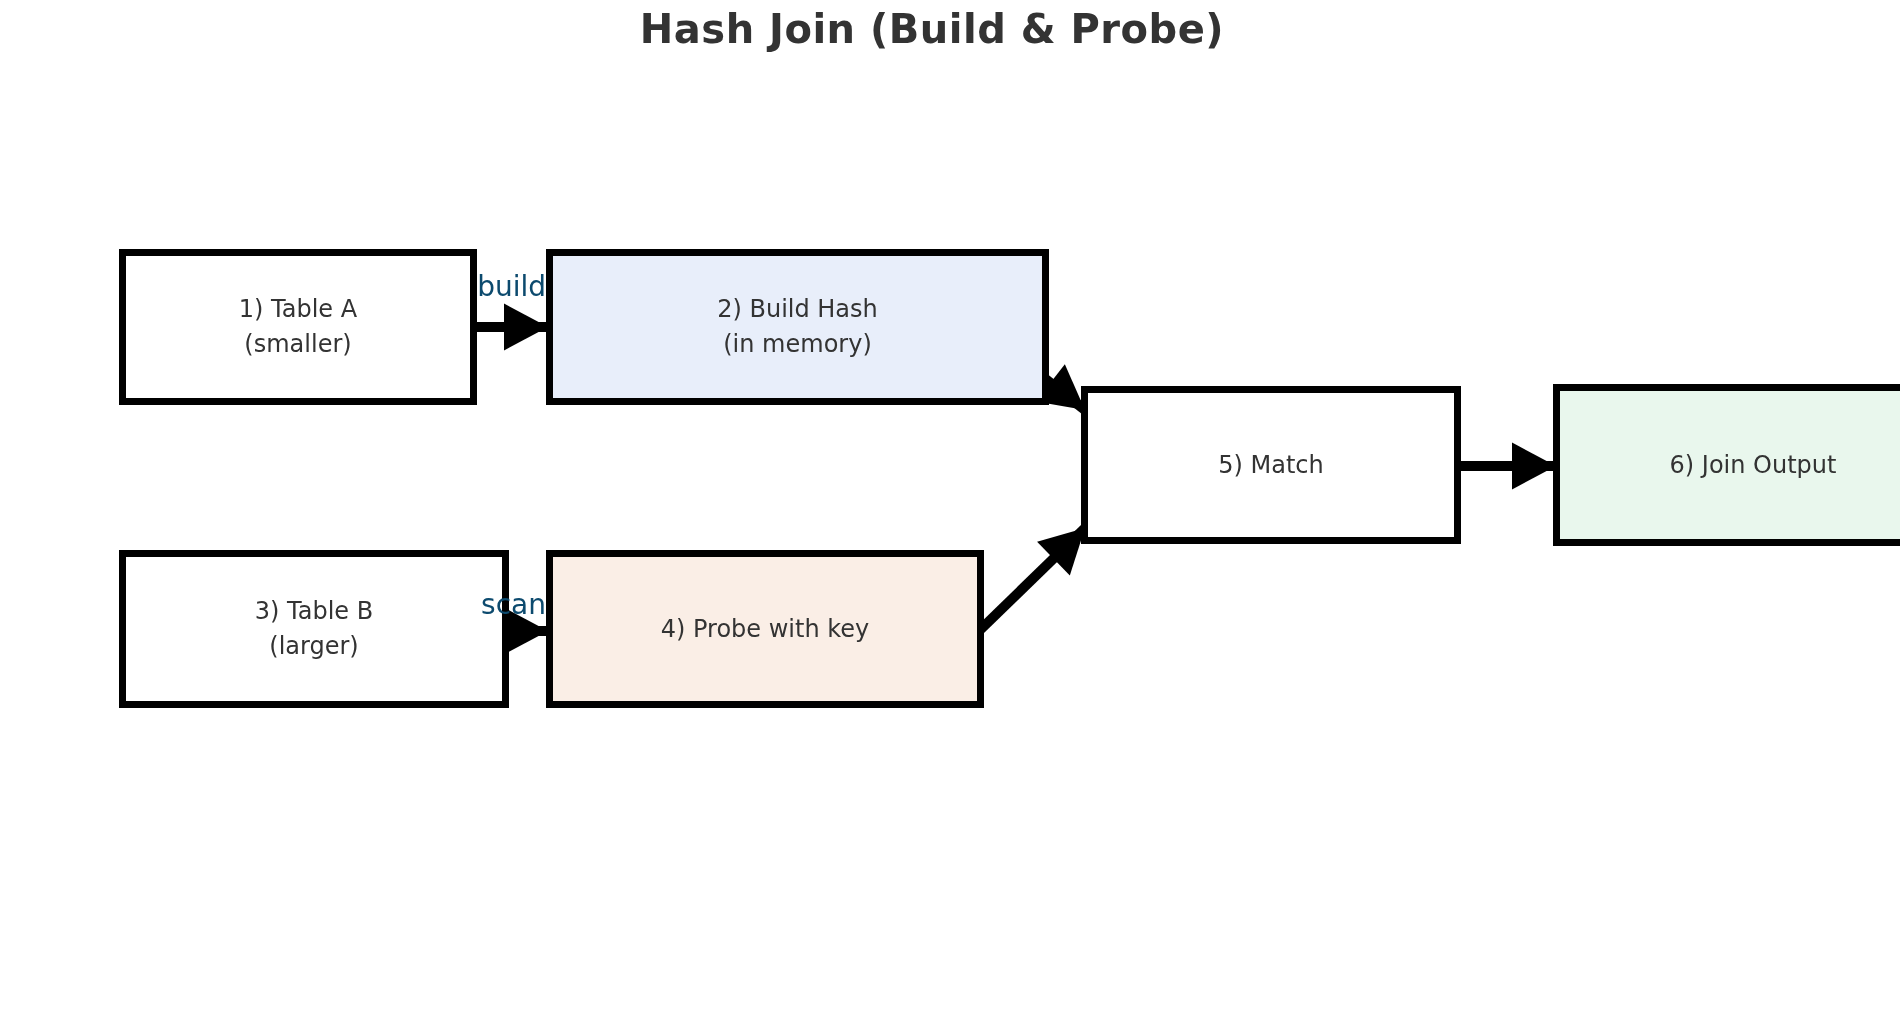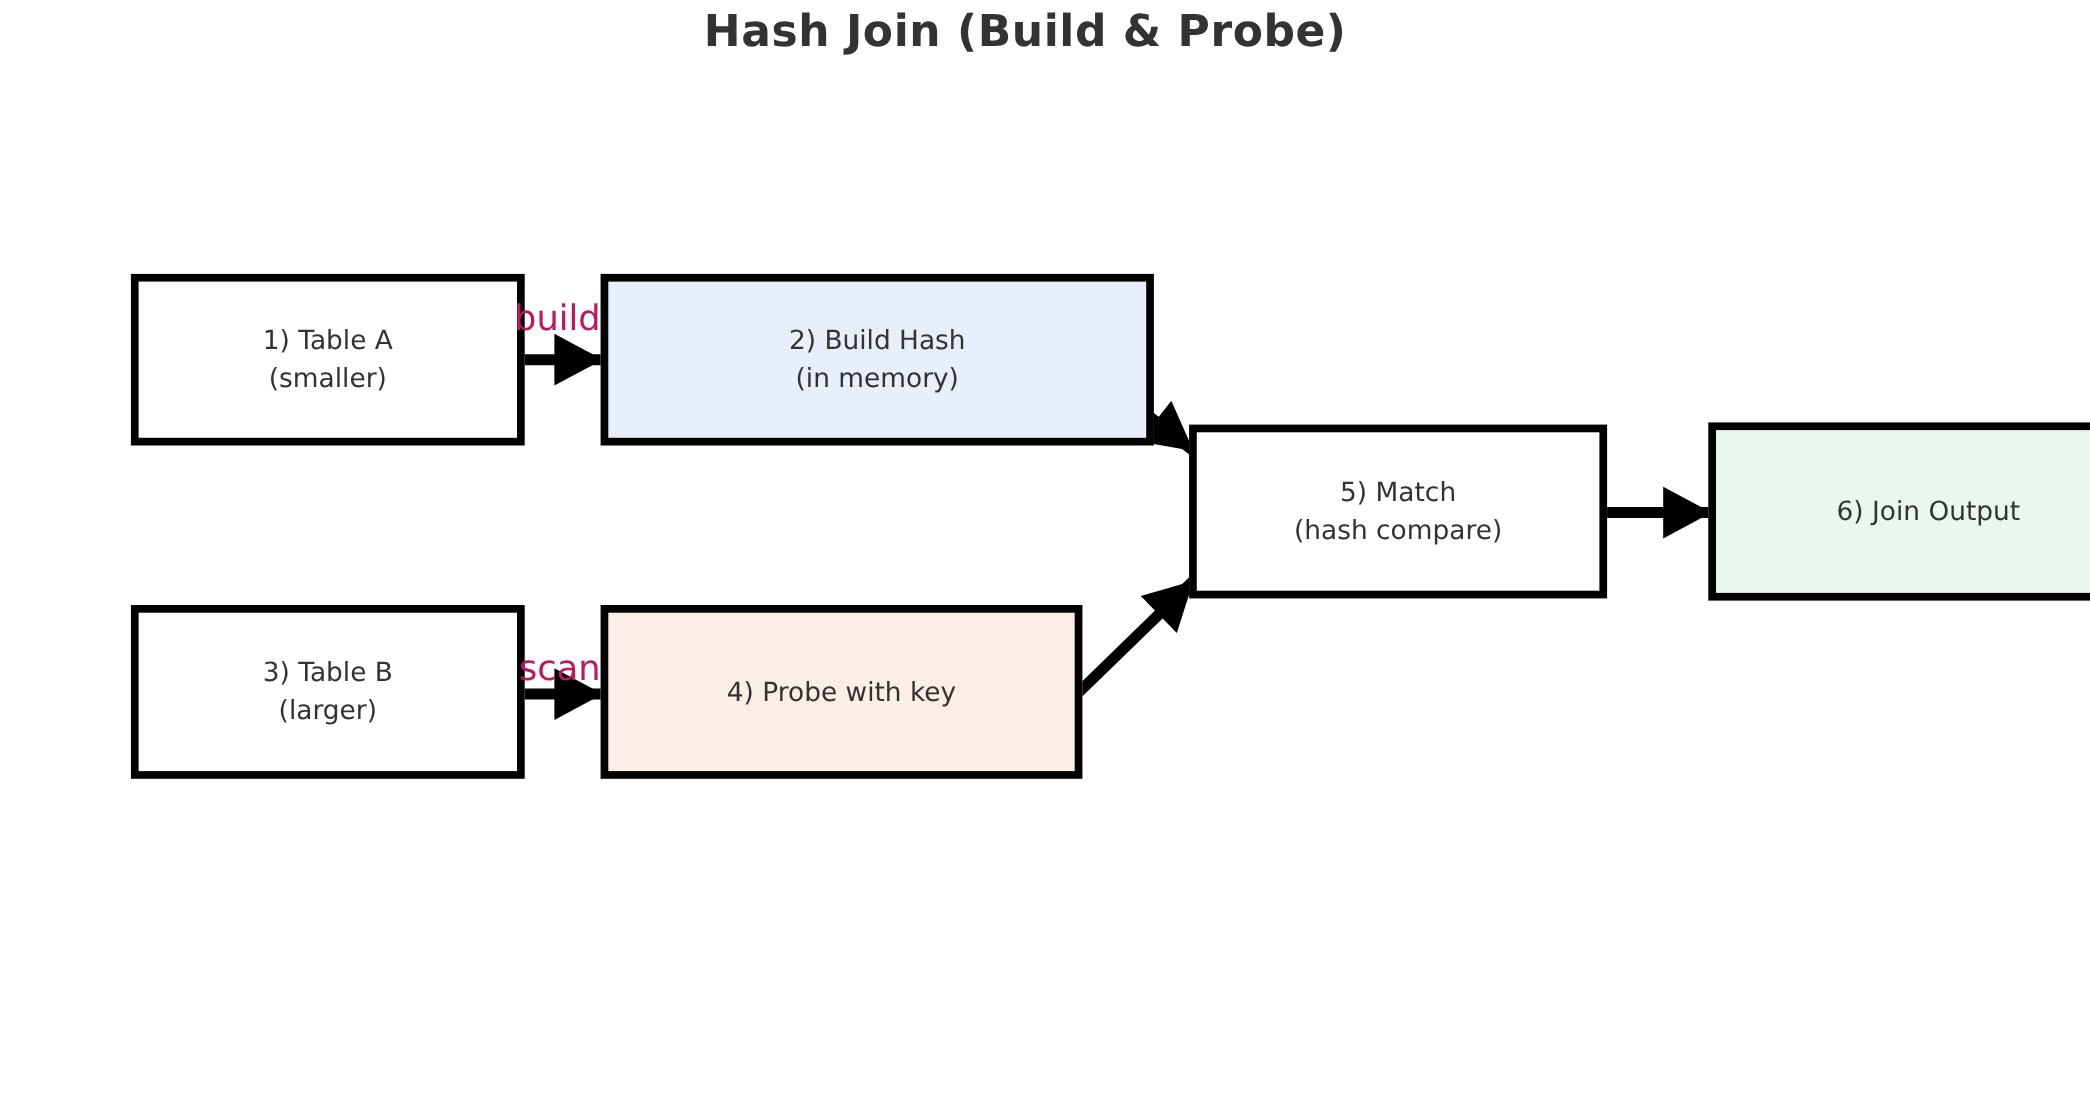--- a/index.html
+++ b/index.html
@@ -35,30 +35,30 @@
     flex-direction: column;
     justify-content: center;
     align-items: center;
     text-align: center;
     color: #333333;
     font-size: 24px;
     line-height: 35px;
   }
   #node-table-a     { left: 119px;  top: 249px; width: 358px; height: 156px; }
   #node-build-hash  { left: 546px;  top: 249px; width: 503px; height: 156px; }
-  #node-table-b     { left: 119px;  top: 550px; width: 358px; height: 158px; }
+  #node-table-b     { left: 119px;  top: 550px; width: 390px; height: 158px; }
   #node-probe       { left: 546px;  top: 550px; width: 438px; height: 158px; }
   #node-match       { left: 1081px; top: 386px; width: 380px; height: 158px; }
   #node-join-output { left: 1553px; top: 384px; width: 400px; height: 162px; }
   .edge-label {
     position: absolute;
     width: 126px;
     text-align: right;
-    font-size: 32px;
-    color: #be185d;
+    font-size: 28px;
+    color: #0c4a6e;
   }
   #edge-label-build { left: 420px; top: 270px; }
   #edge-label-scan  { left: 420px; top: 588px; }
   #arrow-layer {
     position: absolute;
     left: 0;
     top: 0;
     width: 1900px;
     height: 1014px;
     pointer-events: none;
@@ -103,21 +103,20 @@
     <span>3) Table B</span>
     <span>(larger)</span>
   </div>
 
   <div class="node" id="node-probe" style="background-color: rgb(250, 238, 230);">
     <span>4) Probe with key</span>
   </div>
 
   <div class="node" id="node-match" style="background-color: rgb(255, 255, 255);">
     <span>5) Match</span>
-    <span>(hash compare)</span>
   </div>
 
   <div class="node" id="node-join-output" style="background-color: rgb(233, 247, 237);">
     <span>6) Join Output</span>
   </div>
 
   <div class="edge-label" id="edge-label-build">build</div>
   <div class="edge-label" id="edge-label-scan">scan</div>
 
 </div>

